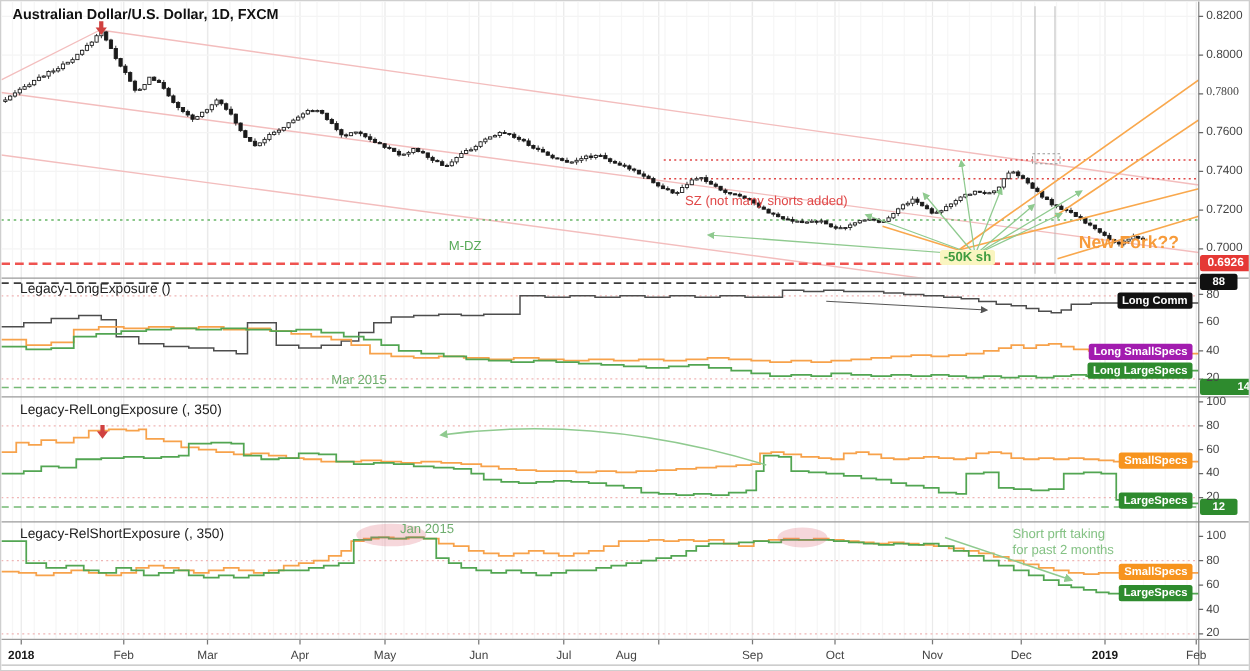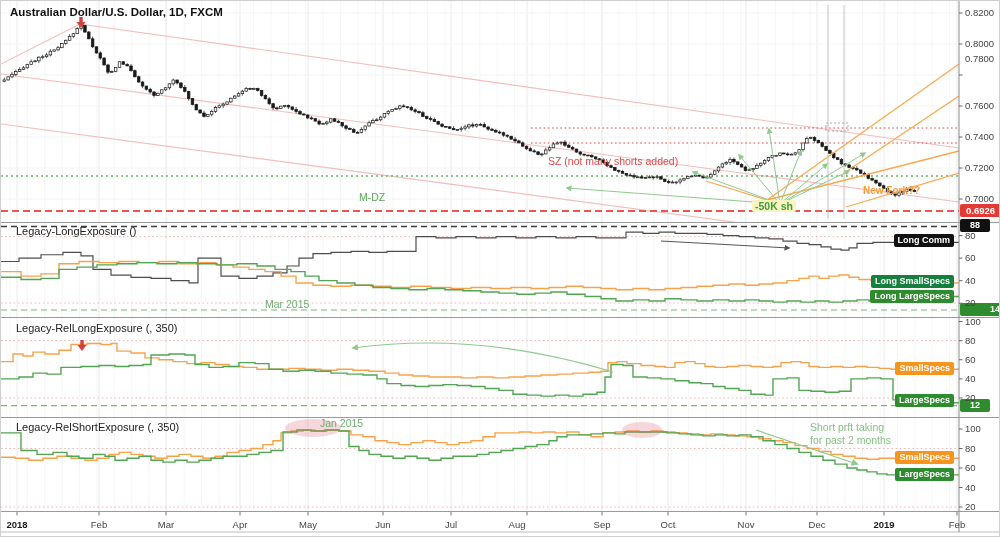--- a/index.html
+++ b/index.html
@@ -7,31 +7,31 @@
   svg{position:absolute;left:0;top:0;}
   .lbl{position:absolute;white-space:nowrap;}
   .t-main{left:9px;top:5px;font-size:11.5px;font-weight:bold;color:#111;}
   .pt{font-size:11px;color:#222;padding-left:10px;}
   .t-p2{left:5px;top:224px;}
   .t-p3{left:5px;top:321px;}
   .t-p4{left:5px;top:420px;}
   .a-sz{left:547px;top:123px;color:#e04848;font-size:10.5px;margin-top:31px;}
   .a-mdz{left:358px;top:190px;color:#57a957;font-size:10.5px;}
   .a-50k{left:751px;top:199px;color:#3f9c3f;font-weight:bold;font-size:10.5px;background:#faf5c0;padding:0 3px;border-radius:2px;}
-  .a-nf{left:862px;top:184px;color:#f79b3a;font-weight:bold;font-size:10px;}
+  .a-nf{left:862px;top:184px;color:#f79b3a;font-weight:bold;font-size:14px;}
   .a-mar{left:264px;top:297px;color:#6fae6f;font-size:10.5px;}
   .a-jan{left:319px;top:393px;color:#6fae6f;font-size:10.5px;margin-top:23px;}
   .a-sp{left:809px;top:420px;color:#85c285;font-size:10.5px;line-height:12.5px;}
   .badge{position:absolute;font-size:9px;font-weight:bold;color:#fff;padding:1px 4px;border-radius:2px;line-height:11px;white-space:nowrap;}
   .b-6926{left:959px;top:203px;background:#e53935;width:33px;text-align:center;font-size:9.5px;}
   .b-88{left:959px;top:218px;background:#111;width:22px;text-align:center;}
   .b-14{left:959px;top:302px;background:#2e8b2e;width:22px;text-align:center;padding-left:24px;}
   .b-12{left:959px;top:398px;background:#2e8b2e;width:22px;text-align:center;}
   .b-lc{right:45px;top:233px;background:#111;}
-  .b-lss{right:45px;top:274px;background:#15803d;}
+  .b-lss{right:45px;top:274px;background:#a21caf;}
   .b-lls{right:45px;top:289px;background:#2e8b2e;}
   .b-3ss{right:45px;top:361px;background:#f7941e;}
   .b-3ls{right:45px;top:393px;background:#2e8b2e;}
   .b-4ss{right:45px;top:450px;background:#f7941e;}
   .b-4ls{right:45px;top:467px;background:#2e8b2e;}
   .ax{position:absolute;font-size:9.5px;color:#444;white-space:nowrap;}
   .ax.b{font-weight:bold;color:#1a1a1a;}
 </style>
 </head>
 <body>
@@ -739,21 +739,21 @@
   <div class="badge b-lls">Long LargeSpecs</div>
   <div class="badge b-3ss">SmallSpecs</div>
   <div class="badge b-3ls">LargeSpecs</div>
   <div class="badge b-4ss">SmallSpecs</div>
   <div class="badge b-4ls">LargeSpecs</div>
 
   <div id="yax"></div>
   <div id="xax"></div>
 <span class="ax" style="left: 964px; top: 6px;">0.8200</span>
     <span class="ax" style="left: 964px; top: 37px;">0.8000</span>
-    <span class="ax" style="left: 964px; top: 52px;">0.7800</span>
+    <span class="ax" style="left: 964px; top: 68px; font-family: Liberation Serif, serif;">0.7800</span>
     <span class="ax" style="left: 964px; top: 99px;">0.7600</span>
     <span class="ax" style="left: 964px; top: 130px;">0.7400</span>
     <span class="ax" style="left: 964px; top: 161px;">0.7200</span>
     <span class="ax" style="left: 964px; top: 192px;">0.7000</span>
     <span class="ax" style="left: 964px; top: 228.552px;">80</span>
     <span class="ax" style="left: 964px; top: 251.112px;">60</span>
     <span class="ax" style="left: 964px; top: 273.672px;">40</span>
     <span class="ax" style="left: 964px; top: 296.232px;">20</span>
     <span class="ax" style="left: 964px; top: 314.5px;">100</span>
     <span class="ax" style="left: 964px; top: 333.625px;">80</span>
@@ -765,20 +765,20 @@
     <span class="ax" style="left: 964px; top: 461px;">60</span>
     <span class="ax" style="left: 964px; top: 480.5px;">40</span>
     <span class="ax" style="left: 964px; top: 500px;">20</span>
     <span class="ax b" style="left: 16px; top: 518px; transform: translateX(-50%);">2018</span>
     <span class="ax" style="left: 98px; top: 518px; transform: translateX(-50%);">Feb</span>
     <span class="ax" style="left: 165px; top: 518px; transform: translateX(-50%);">Mar</span>
     <span class="ax" style="left: 239px; top: 518px; transform: translateX(-50%);">Apr</span>
     <span class="ax" style="left: 307px; top: 518px; transform: translateX(-50%);">May</span>
     <span class="ax" style="left: 382px; top: 518px; transform: translateX(-50%);">Jun</span>
     <span class="ax" style="left: 450px; top: 518px; transform: translateX(-50%);">Jul</span>
-    <span class="ax" style="left: 516px; top: 518px; transform: translateX(-50%);">Aug</span>
+    <span class="ax" style="left: 500px; top: 518px; transform: translateX(-50%);">Aug</span>
     <span class="ax" style="left: 601px; top: 518px; transform: translateX(-50%);">Sep</span>
     <span class="ax" style="left: 667px; top: 518px; transform: translateX(-50%);">Oct</span>
     <span class="ax" style="left: 745px; top: 518px; transform: translateX(-50%);">Nov</span>
     <span class="ax" style="left: 816px; top: 518px; transform: translateX(-50%);">Dec</span>
     <span class="ax b" style="left: 883px; top: 518px; transform: translateX(-50%);">2019</span>
     <span class="ax" style="left: 956px; top: 518px; transform: translateX(-50%);">Feb</span>
   </div>
 
 </body></html>

